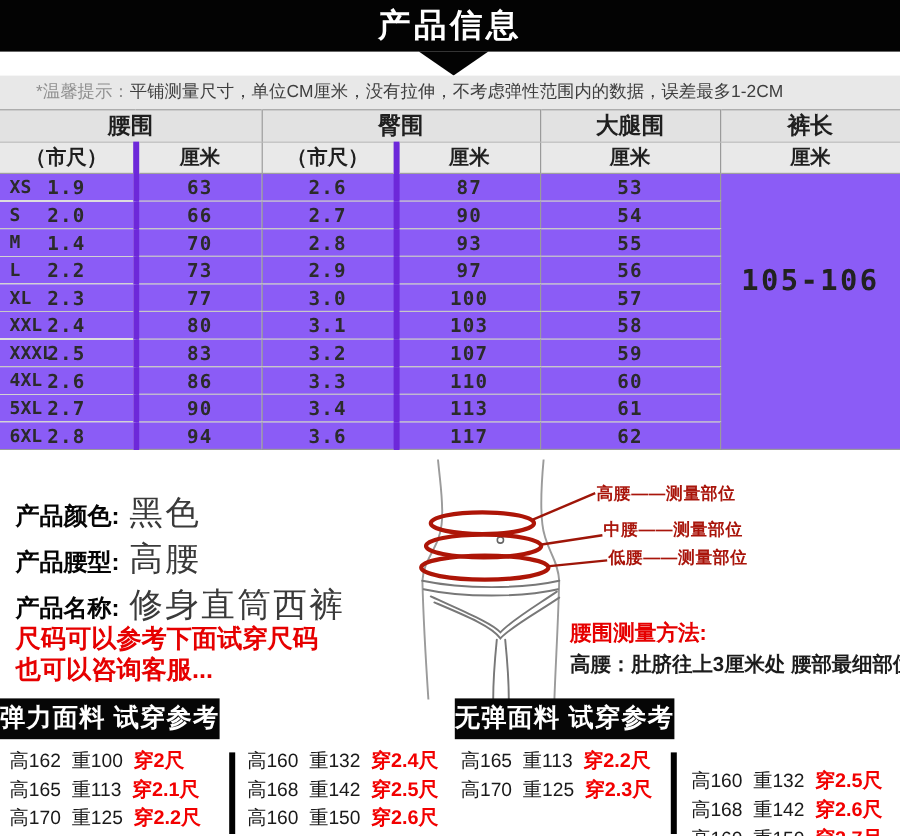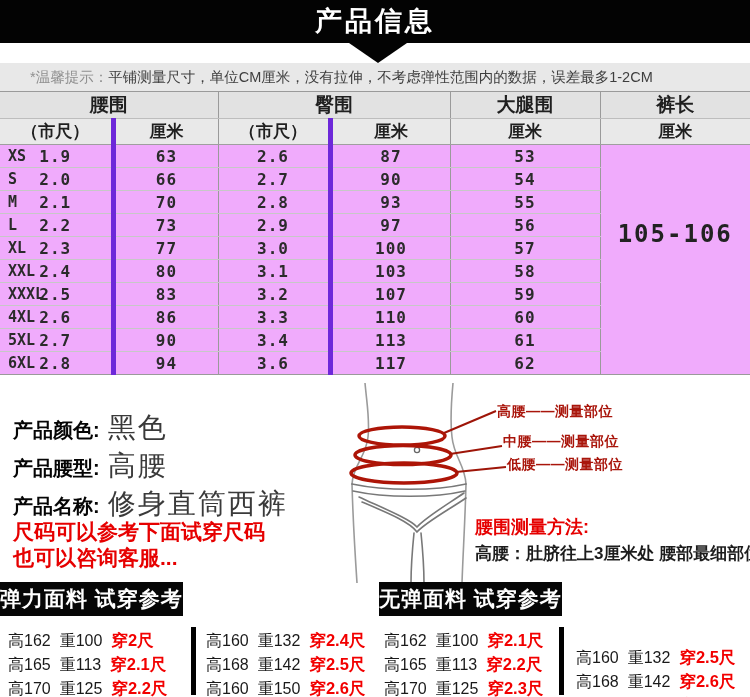--- a/index.html
+++ b/index.html
@@ -17,21 +17,21 @@
     font-size:14.5px; line-height:28px; padding-left:30px; white-space:nowrap; }
   .tip-prefix { color:#8f8f8f; }
   .tip-text { color:#3e3e3e; }
 
   
   table.size-table { position:absolute; top:91px; left:0; width:750px; border-collapse:collapse; table-layout:fixed;
     border-top:1px solid #9a9a9a; border-bottom:1px solid #9a9a9a; }
   .size-table th, .size-table td { text-align:center; padding:0; color:#1f1f1f; }
   .size-table tr.hdr1 th { height:26px; font-size:19px; font-weight:bold; background:#e2e2e2; border-bottom:1px solid #bdbdbd; }
   .size-table tr.hdr2 th { height:26px; font-size:17px; font-weight:bold; background:#e9e9e9; border-bottom:1px solid #9f9f9f; }
-  .size-table tr.drow td { height:23px; background:#f0abfc; border-bottom:1px solid #c7c7c7;
+  .size-table tr.drow td { height:23px; background:#8b5cf6; border-bottom:1px solid #c7c7c7;
     font-family:"DejaVu Sans Mono",monospace; font-size:16px; font-weight:600; color:#2b2b2b; letter-spacing:1px; }
   .size-table tr.drow:last-child td { border-bottom:none; }
   .b-strong { border-right:1px solid #9a9a9a; }
   .b-light  { border-right:5px solid #6d28d9; }
   td.c-sizechi { position:relative; }
   .sz { position:absolute; left:8px; top:0; bottom:0; font-size:15px; font-weight:bold; letter-spacing:0;
     display:flex; align-items:center; font-family:"DejaVu Sans Mono",monospace; }
   td.c-length { background:#f1f1f1; vertical-align:middle; border-bottom:none !important; }
   td.c-length span { position:relative; top:-26px; font-size:24px; letter-spacing:2px; font-weight:600;
     font-family:"DejaVu Sans Mono",monospace; color:#222; }
@@ -51,21 +51,21 @@
   .method-title { position:absolute; left:475px; top:132px; font-size:18px; font-weight:bold; white-space:nowrap; }
   .method-text { position:absolute; left:475px; top:159px; font-size:17px; font-weight:bold; color:#1c1c1c; white-space:nowrap; }
 
   
   .tryon { position:absolute; top:582px; left:0; width:750px; height:115px; }
   .try-bar { position:absolute; top:0; height:34px; background:#060606; color:#fff; font-size:21px;
     font-weight:bold; line-height:34px; padding:0 0; letter-spacing:1px; white-space:nowrap; }
   .bar-1 { left:0; } .bar-2 { left:379px; }
   .try-col { position:absolute; top:43px; }
   .col-1 { left:8px; } .col-2 { left:206px; } .col-3 { left:384px; } .col-4 { left:576px;margin-top:17px; }
-  .try-row { height:24px; line-height:31px; font-size:16px; white-space:nowrap; }
+  .try-row { height:24px; line-height:18px; font-size:16px; white-space:nowrap; }
   .t-black { color:#1a1a1a; font-weight:500; margin-right:9px; }
   .t-red { font-weight:bold; font-size:16.5px; }
   .try-div { position:absolute; top:45px; width:5px; height:68px; background:#000; }
   .div-1 { left:191px; } .div-2 { left:559px; }
 </style>
 </head>
 <body>
 
 <div class="page">
 
@@ -111,21 +111,21 @@
       <td class="c-length" rowspan="10"><span>105-106</span></td>
     </tr>
     <tr class="drow">
       <td class="c-sizechi b-light"><span class="sz">S</span><span>2.0</span></td>
       <td class="b-strong">66</td>
       <td class="b-light">2.7</td>
       <td class="b-strong">90</td>
       <td class="b-strong">54</td>
     </tr>
     <tr class="drow">
-      <td class="c-sizechi b-light"><span class="sz">M</span><span>2.1</span></td>
+      <td class="c-sizechi b-light"><span class="sz">M</span><span>1.4</span></td>
       <td class="b-strong">70</td>
       <td class="b-light">2.8</td>
       <td class="b-strong">93</td>
       <td class="b-strong">55</td>
     </tr>
     <tr class="drow">
       <td class="c-sizechi b-light"><span class="sz">L</span><span>2.2</span></td>
       <td class="b-strong">73</td>
       <td class="b-light">2.9</td>
       <td class="b-strong">97</td>
@@ -234,21 +234,20 @@
       <div class="try-row"><span class="t-black">高170</span><span class="t-black">重125</span><span class="t-red" style="color:#f20000">穿2.2尺</span></div>
     </div>
     <div class="try-div div-1"></div>
     <div class="try-col col-2">
       <div class="try-row"><span class="t-black">高160</span><span class="t-black">重132</span><span class="t-red" style="color:#f20000">穿2.4尺</span></div>
       <div class="try-row"><span class="t-black">高168</span><span class="t-black">重142</span><span class="t-red" style="color:#f20000">穿2.5尺</span></div>
       <div class="try-row"><span class="t-black">高160</span><span class="t-black">重150</span><span class="t-red" style="color:#f20000">穿2.6尺</span></div>
     </div>
 
     <div class="try-col col-3">
-      <div class="try-row"><span class="t-black">高162</span><span class="t-black">重100</span><span class="t-red" style="color:#f20000">穿2.1尺</span></div>
       <div class="try-row"><span class="t-black">高165</span><span class="t-black">重113</span><span class="t-red" style="color:#f20000">穿2.2尺</span></div>
       <div class="try-row"><span class="t-black">高170</span><span class="t-black">重125</span><span class="t-red" style="color:#f20000">穿2.3尺</span></div>
     </div>
     <div class="try-div div-2"></div>
     <div class="try-col col-4">
       <div class="try-row"><span class="t-black">高160</span><span class="t-black">重132</span><span class="t-red" style="color:#f20000">穿2.5尺</span></div>
       <div class="try-row"><span class="t-black">高168</span><span class="t-black">重142</span><span class="t-red" style="color:#f20000">穿2.6尺</span></div>
       <div class="try-row"><span class="t-black">高160</span><span class="t-black">重150</span><span class="t-red" style="color:#f20000">穿2.7尺</span></div>
     </div>
   </div>

